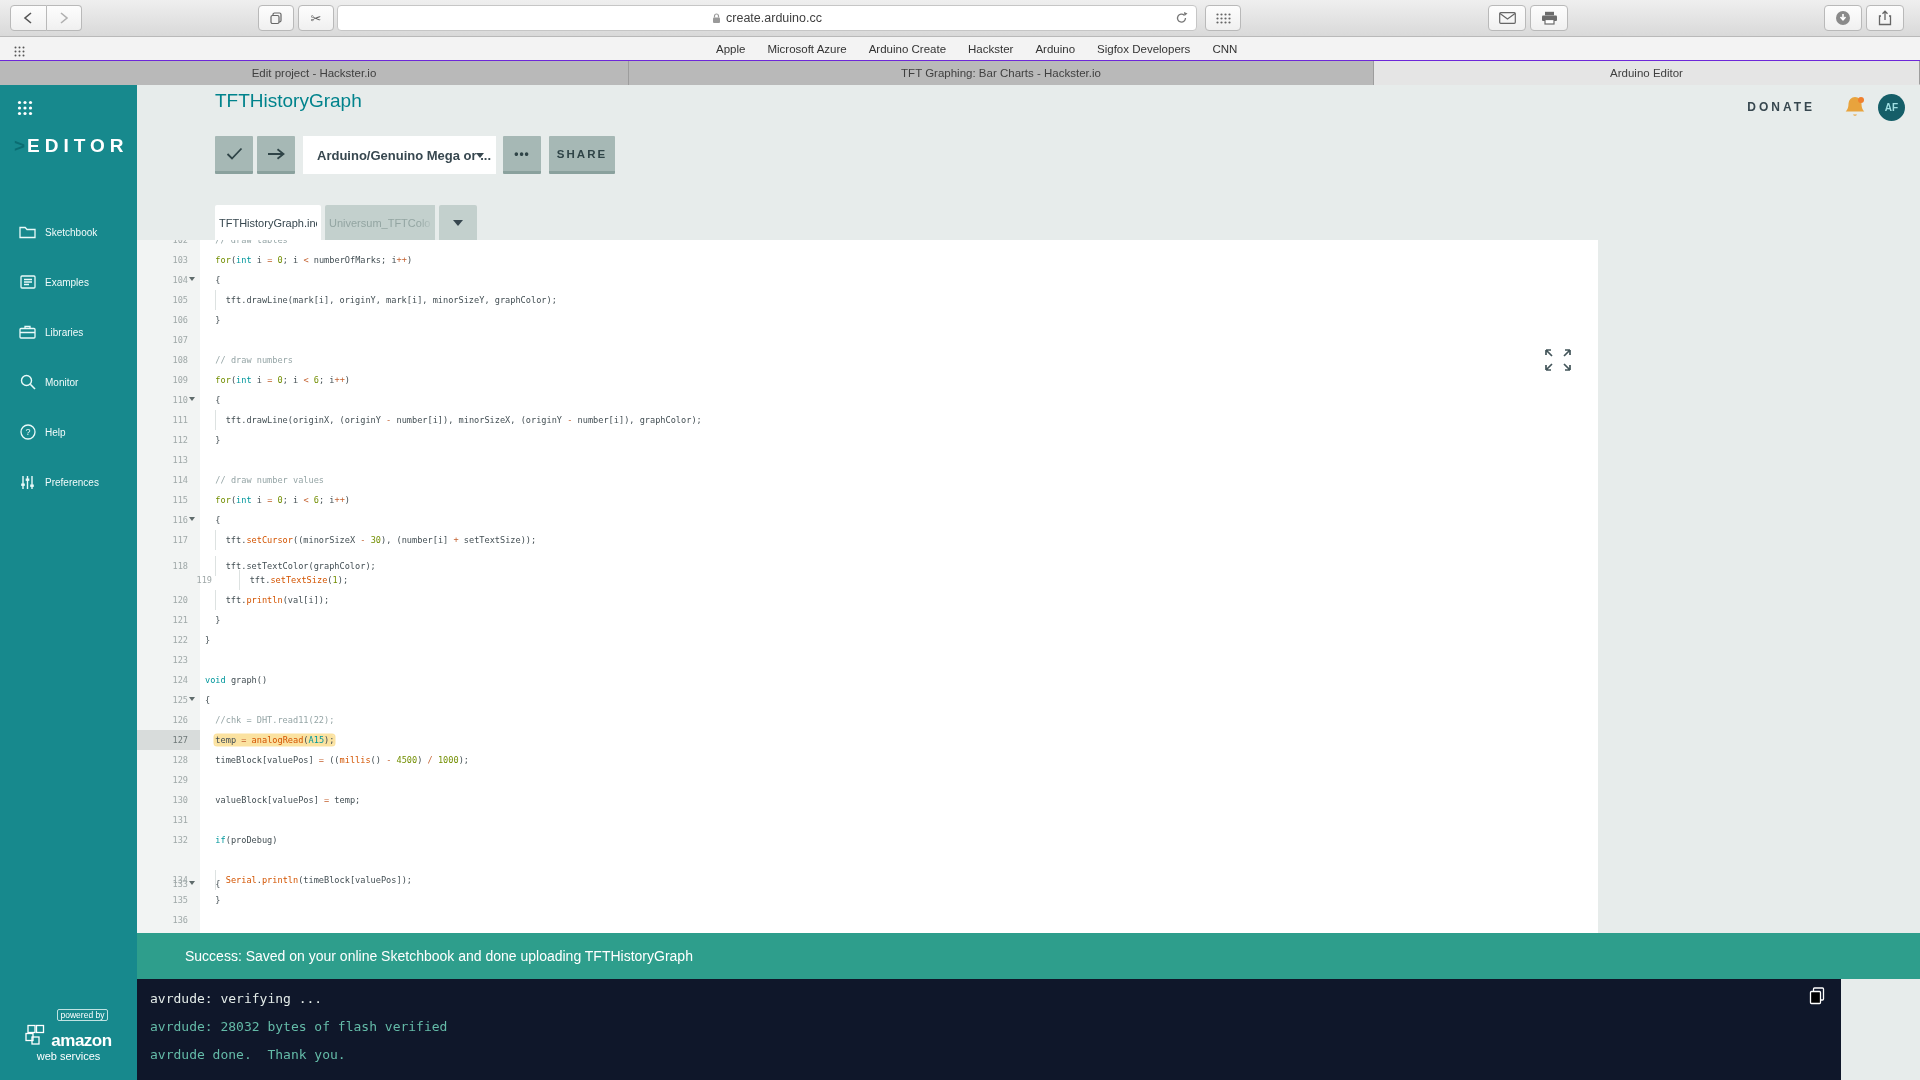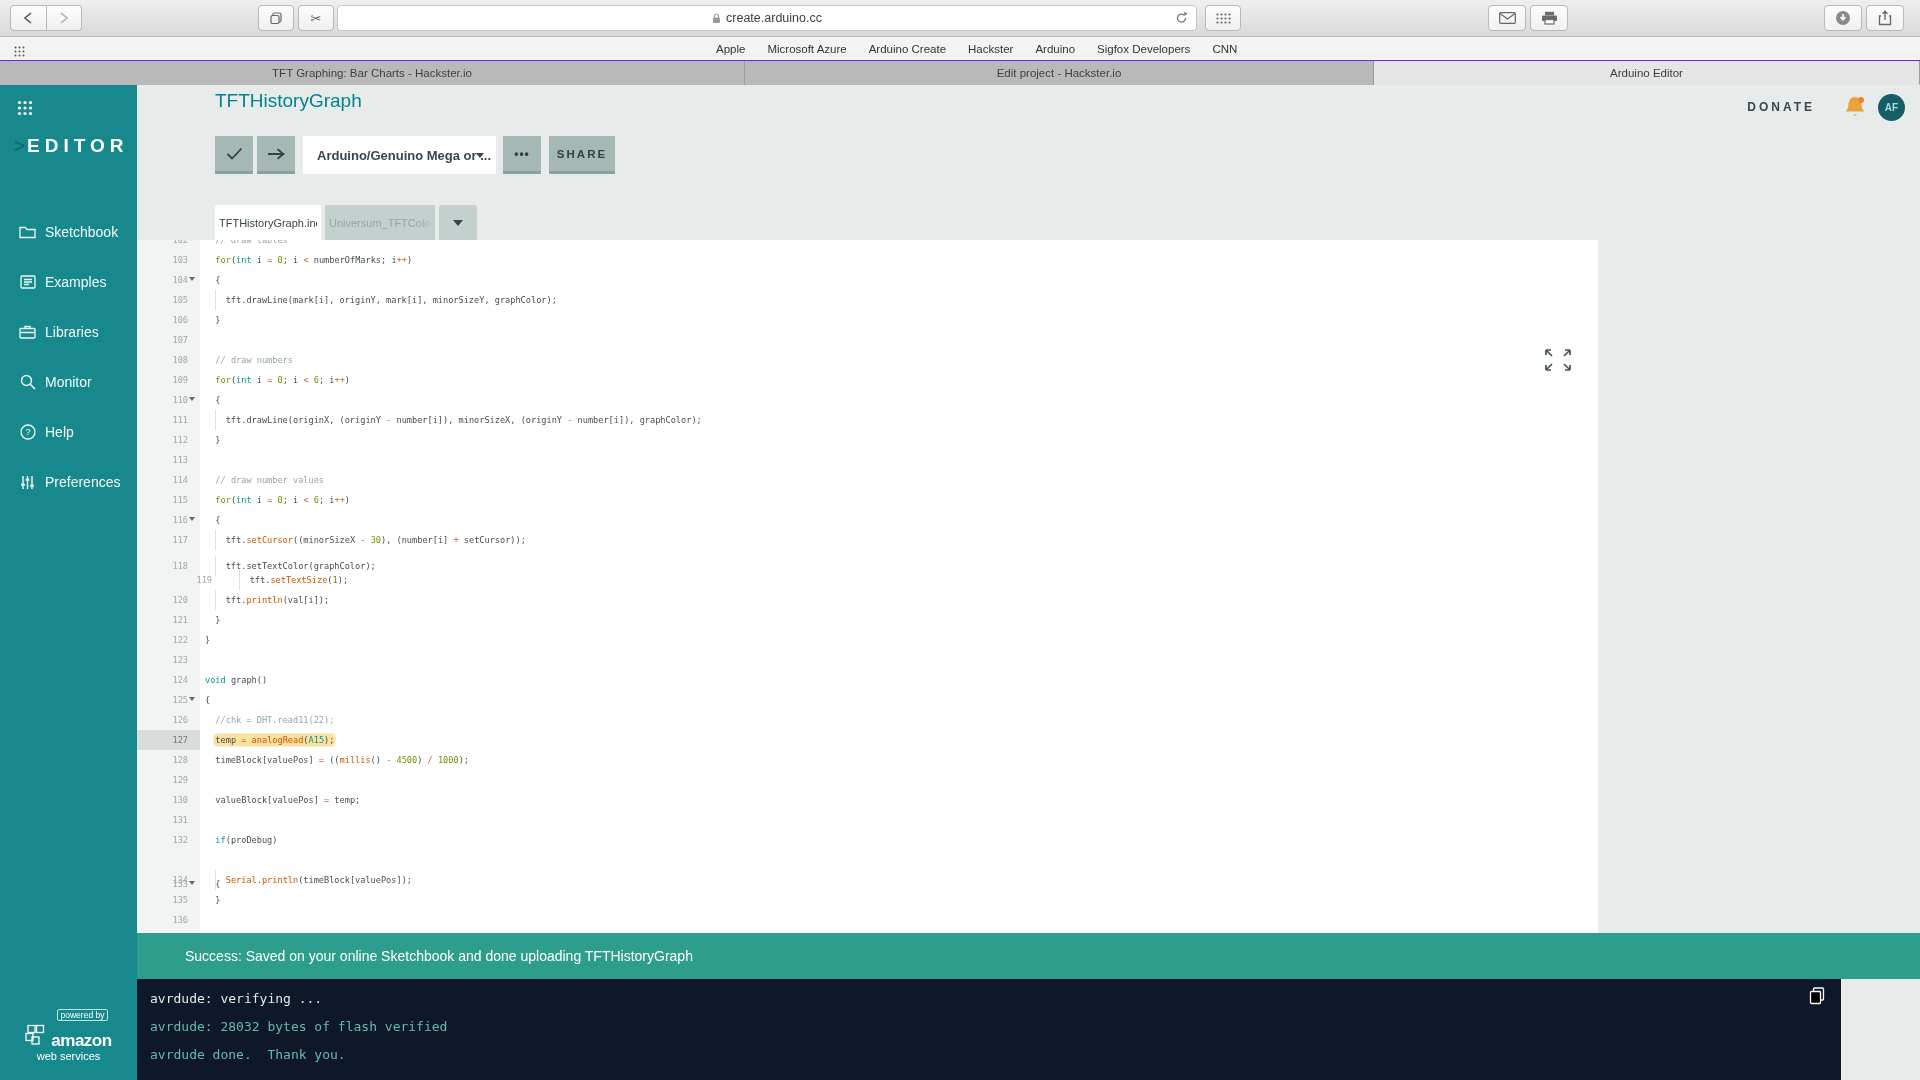--- a/index.html
+++ b/index.html
@@ -42,21 +42,21 @@
   .app { position:absolute; left:0; top:85px; width:1920px; height:995px; background:#e7eceb; }
 
   
   .sidebar { position:absolute; left:0; top:0; width:137px; height:995px; background:#17898d; color:#fff; }
   .apps-grid { position:absolute; left:17px; top:15px; cursor:pointer; }
   .logo { position:absolute; left:14px; top:50px; font-size:19px; font-weight:bold; letter-spacing:5px; color:#fff; display:flex; align-items:center; }
   .logo .chev { color:#0b6d72; font-weight:bold; margin-right:2px; letter-spacing:0; }
   .side-items { position:absolute; left:0; top:122px; width:137px; }
   .side-item { height:50px; display:flex; align-items:center; cursor:pointer; }
   .side-item .sicon { width:17px; height:17px; margin-left:19px; display:flex; align-items:center; justify-content:center; }
-  .side-item .slabel { margin-left:9px; font-size:14px; color:#f2fbfa; }
+  .side-item .slabel { margin-left:9px; font-size:10px; color:#f2fbfa; }
   .aws { position:absolute; left:0; bottom:18px; width:137px; text-align:center; color:#fff; }
   .aws .pb { font-size:8.5px; border:1px solid #bfe3e2; display:inline-block; padding:0 3px; border-radius:2px; margin-left:28px; }
   .aws .amz { font-size:17px; font-weight:bold; letter-spacing:-0.5px; line-height:1.05; }
   .aws .wsv { font-size:11px; }
 
   
   .hd-title { position:absolute; left:215px; top:5px; font-size:19px; color:#00838c; }
   .gbtn { position:absolute; top:51px; height:38px; background:#a6b8b5; border:none; border-bottom:3px solid #8aa19d;
     display:flex; align-items:center; justify-content:center; color:#2f4447; cursor:pointer; border-radius:1px; }
   .board-sel { position:absolute; left:303px; top:51px; width:193px; height:38px; background:#fff;
@@ -214,22 +214,22 @@
         <span class="bm">Microsoft Azure</span>
         <span class="bm">Arduino Create</span>
         <span class="bm">Hackster</span>
         <span class="bm">Arduino</span>
         <span class="bm">Sigfox Developers</span>
         <span class="bm">CNN</span>
       </div>
   </div>
 
   <div class="tab-bar">
+      <div class="btab" style="width: 629px;">Edit project - Hackster.io</div>
       <div class="btab" style="width: 745px;">TFT Graphing: Bar Charts - Hackster.io</div>
-      <div class="btab" style="width: 629px;">Edit project - Hackster.io</div>
       <div class="btab active" style="width: 546px;">Arduino Editor</div>
     </div>
 
   <div class="app">
 
     <div class="sidebar">
       <span class="apps-grid">
         <svg width="16" height="16" viewBox="0 0 16 16">
             <g fill="#ffffff">
               <circle cx="2.5" cy="2.5" r="1.6"></circle>
@@ -442,21 +442,21 @@
             <span class="codetext"><span class="tk-d">  </span><span class="tk-g">for</span><span class="tk-d">(</span><span class="tk-k">int</span><span class="tk-d"> i </span><span class="tk-o">=</span><span class="tk-d"> </span><span class="tk-g">0</span><span class="tk-d">; i </span><span class="tk-o">&lt;</span><span class="tk-d"> </span><span class="tk-g">6</span><span class="tk-d">; i</span><span class="tk-o">++</span><span class="tk-d">)</span></span>
           </div>
           <div class="code-row" style="top: 270px;">
             <span class="gut">116</span>
             <span class="fold"></span>
             <span class="codetext"><span class="tk-d">  {</span></span>
           </div>
           <div class="code-row" style="top: 290px;">
             <span class="gut">117</span>
             <span class="guide"></span>
-            <span class="codetext"><span class="tk-d">    tft.</span><span class="tk-f">setCursor</span><span class="tk-d">((minorSizeX </span><span class="tk-o">-</span><span class="tk-d"> </span><span class="tk-g">30</span><span class="tk-d">), (number[i] </span><span class="tk-o">+</span><span class="tk-d"> setCursor));</span></span>
+            <span class="codetext"><span class="tk-d">    tft.</span><span class="tk-f">setCursor</span><span class="tk-d">((minorSizeX </span><span class="tk-o">-</span><span class="tk-d"> </span><span class="tk-g">30</span><span class="tk-d">), (number[i] </span><span class="tk-o">+</span><span class="tk-d"> setTextSize));</span></span>
           </div>
           <div class="code-row" style="top: 316px;">
             <span class="gut">118</span>
             <span class="guide"></span>
             <span class="codetext"><span class="tk-d">    tft.setTextColor(graphColor);</span></span>
           </div>
           <div class="code-row" style="top: 330px; margin-left: 24px;">
             <span class="gut">119</span>
             <span class="guide"></span>
             <span class="codetext"><span class="tk-d">    tft.</span><span class="tk-f">setTextSize</span><span class="tk-d">(</span><span class="tk-g">1</span><span class="tk-d">);</span></span>

